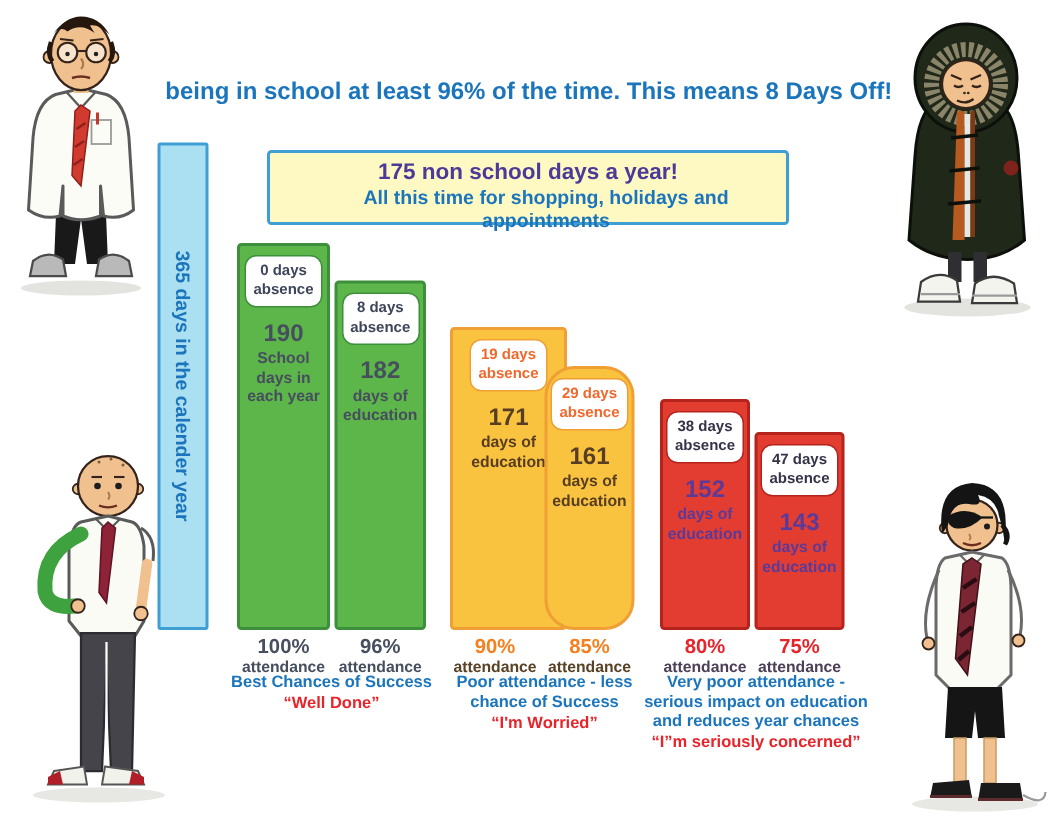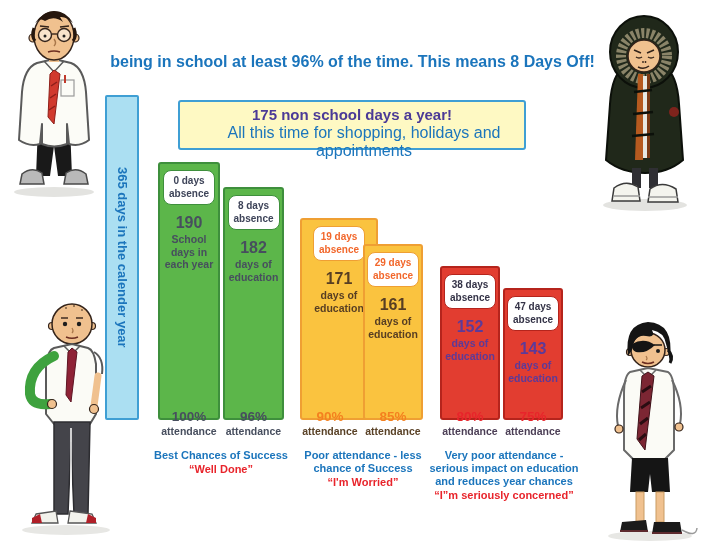--- a/index.html
+++ b/index.html
@@ -5,39 +5,39 @@
   html,body{margin:0;padding:0;background:#fff;}
   .stage{position:relative;width:705px;height:558px;background:#fff;overflow:hidden;
          font-family:"Liberation Sans",sans-serif;-webkit-font-smoothing:antialiased;}
   .abs{position:absolute;}
   .title{top:11px;left:0;width:705px;text-align:center;font-size:29px;font-weight:bold;
          color:#4b3a97;letter-spacing:.2px;}
   .subtitle{top:53px;left:0;width:705px;text-align:center;font-size:16px;font-weight:bold;color:#1b75bc;}
   .info-box{left:178px;top:100px;width:344px;height:42px;background:#fef9c3;border:2px solid #3f9fd4;
             border-radius:3px;text-align:center;padding-top:4px;}
   .info-line1{font-size:15px;font-weight:bold;color:#4b3a97;}
-  .info-line2{font-size:16px;font-weight:normal;color:#1b75bc;margin-top:1px;padding-left:24px;}
+  .info-line2{font-size:13px;font-weight:bold;color:#1b75bc;margin-top:1px;padding-left:24px;}
   .year-bar{left:105px;top:95px;width:30px;height:321px;background:#abdff2;border:2px solid #3f9fd4;
             border-radius:2px;display:flex;align-items:center;justify-content:center;}
   .year-label{writing-mode:vertical-rl;font-size:13px;font-weight:bold;color:#1b75bc;white-space:nowrap;}
   .bar{border-radius:3px;box-sizing:border-box;text-align:center;}
   .bar.green{background:#5cb64a;border:2px solid #3e8f3c;}
   .bar.yellow{background:#fac33f;border:2px solid #ef9f33;}
   .bar.red{background:#e23d30;border:2px solid #b5241c;}
   .absence{width:48px;margin:6px auto 0;background:#fff;border-radius:8px;padding:4px 1px;
            font-size:10px;font-weight:bold;line-height:1.25;}
   .green .absence{border:1.5px solid #3e8f3c;color:#3e4459;}
   .yellow .absence{border:1.5px solid #ef9f33;color:#f2672b;}
   .red .absence{border:1.5px solid #b5241c;color:#343347;}
   .num{font-size:16px;font-weight:bold;margin-top:9px;}
   .numlabel{font-size:10.5px;font-weight:bold;line-height:1.2;margin-top:1px;padding:0 3px;}
   .green .num,.green .numlabel{color:#474e5e;}
   .yellow .num,.yellow .numlabel{color:#573e23;}
   .red .num,.red .numlabel{color:#5c3a99;}
-  .pct{top:409px;text-align:center;}
+  .pct{top:423px;text-align:center;}
   .pct .p{font-size:13.5px;font-weight:bold;}
   .pct .a{font-size:10.5px;font-weight:bold;margin-top:1px;}
   .pct.g1 .p,.pct.g1 .a{color:#474e5e;}
   .pct.g2 .p{color:#f4801f;} .pct.g2 .a{color:#5a4227;}
   .pct.g3 .p{color:#e8242b;} .pct.g3 .a{color:#4c3f56;}
   .caption{top:449px;text-align:center;font-size:11px;font-weight:bold;line-height:1.18;}
   .caption .t{color:#1b75bc;}
   .caption .q{color:#e8242b;margin-top:1px;text-align:center;}
   svg{display:block;}
 </style>
@@ -65,21 +65,21 @@
   <div class="abs bar green" style="left:223px;top:187px;width:61px;height:233px;">
     <div class="absence">8 days absence</div>
     <div class="num">182</div>
     <div class="numlabel">days of education</div>
   </div>
   <div class="abs bar yellow" style="left:300px;top:218px;width:78px;height:202px;">
     <div class="absence">19 days absence</div>
     <div class="num">171</div>
     <div class="numlabel">days of education</div>
   </div>
-  <div class="abs bar yellow" style="left:363px;top:244px;width:60px;height:176px;">
+  <div class="abs bar yellow" style="left:363px;top:244px;width:60px;height:176px;border-radius:20px;">
     <div class="absence">29 days absence</div>
     <div class="num">161</div>
     <div class="numlabel">days of education</div>
   </div>
   <div class="abs bar red" style="left:440px;top:266px;width:60px;height:154px;">
     <div class="absence">38 days absence</div>
     <div class="num">152</div>
     <div class="numlabel">days of education</div>
   </div>
   <div class="abs bar red" style="left:503px;top:288px;width:60px;height:132px;">

